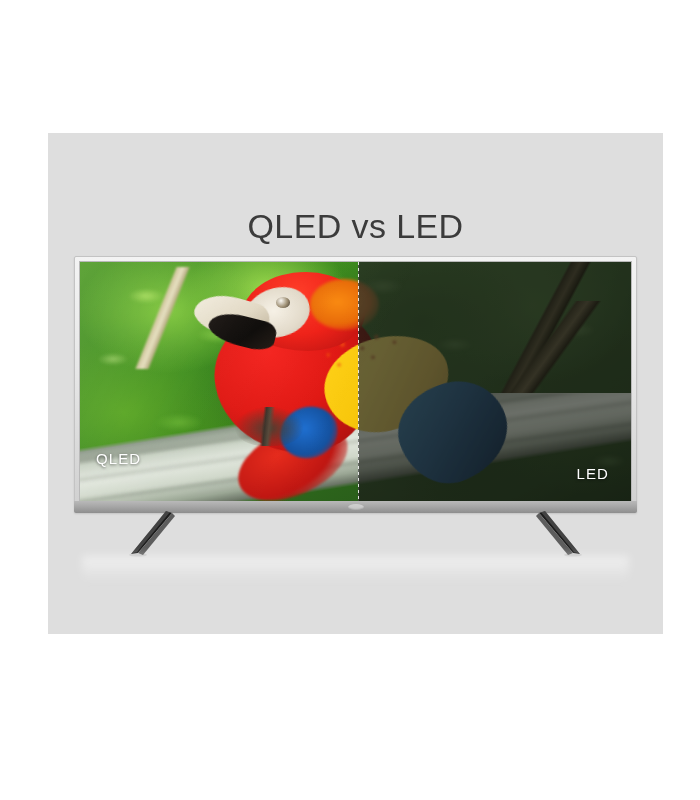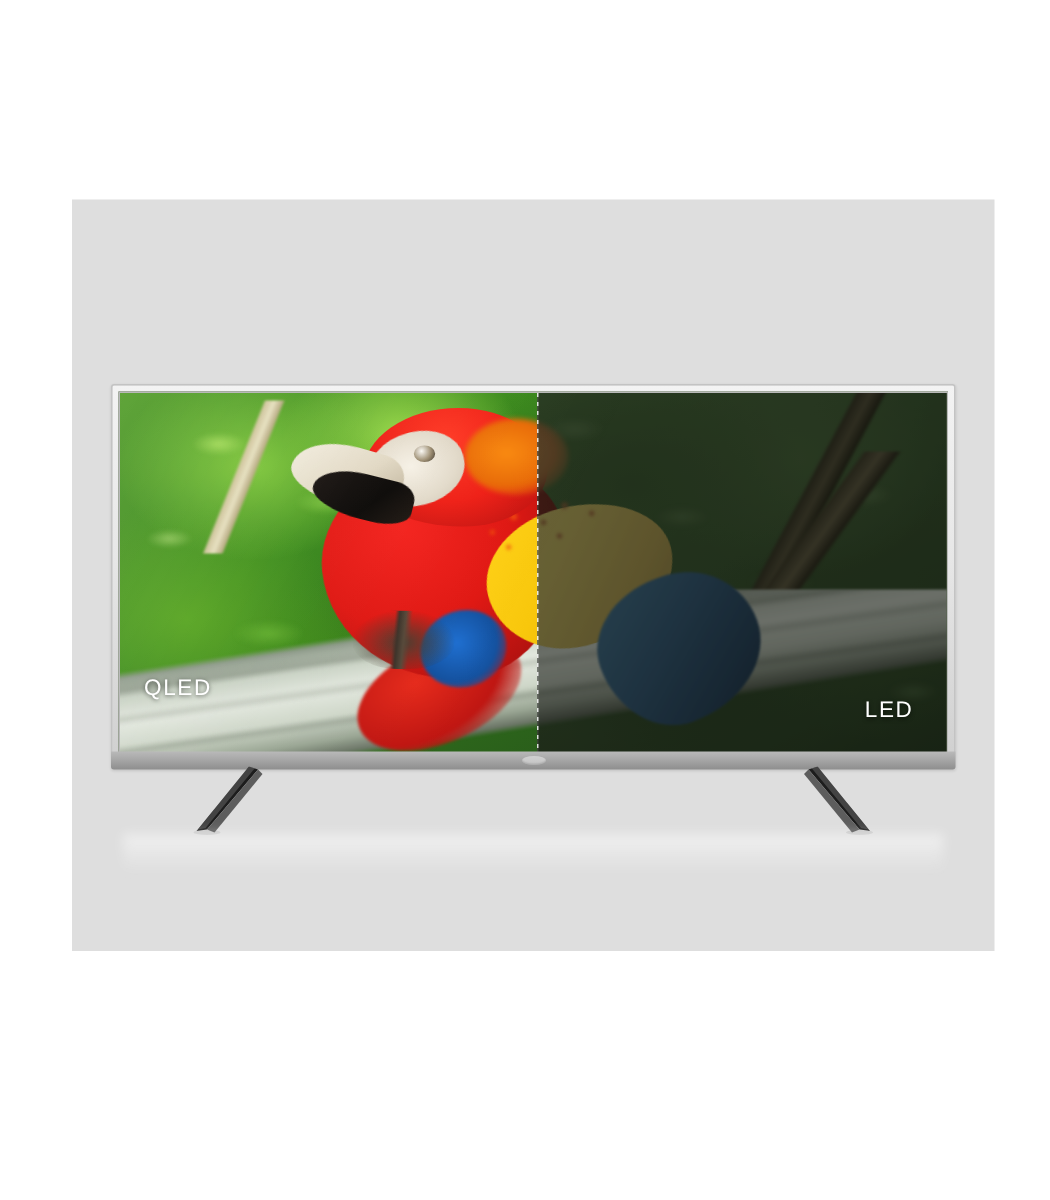--- a/index.html
+++ b/index.html
@@ -370,20 +370,21 @@
     height: 26px;
     background: linear-gradient(180deg, rgba(255,255,255,0.55) 0%, rgba(255,255,255,0) 100%);
     filter: blur(4px);
   }
 </style>
 </head>
 <body>
 
 <div id="product-panel">
 
+  <div id="product-title">QLED vs LED</div>
 
   <div id="tv-assembly">
 
     <div id="tv-bezel">
 
       <div id="tv-screen">
 
         <div class="pic-layer" id="jungle-base"></div>
         <div class="pic-layer" id="jungle-leaves"></div>
 

